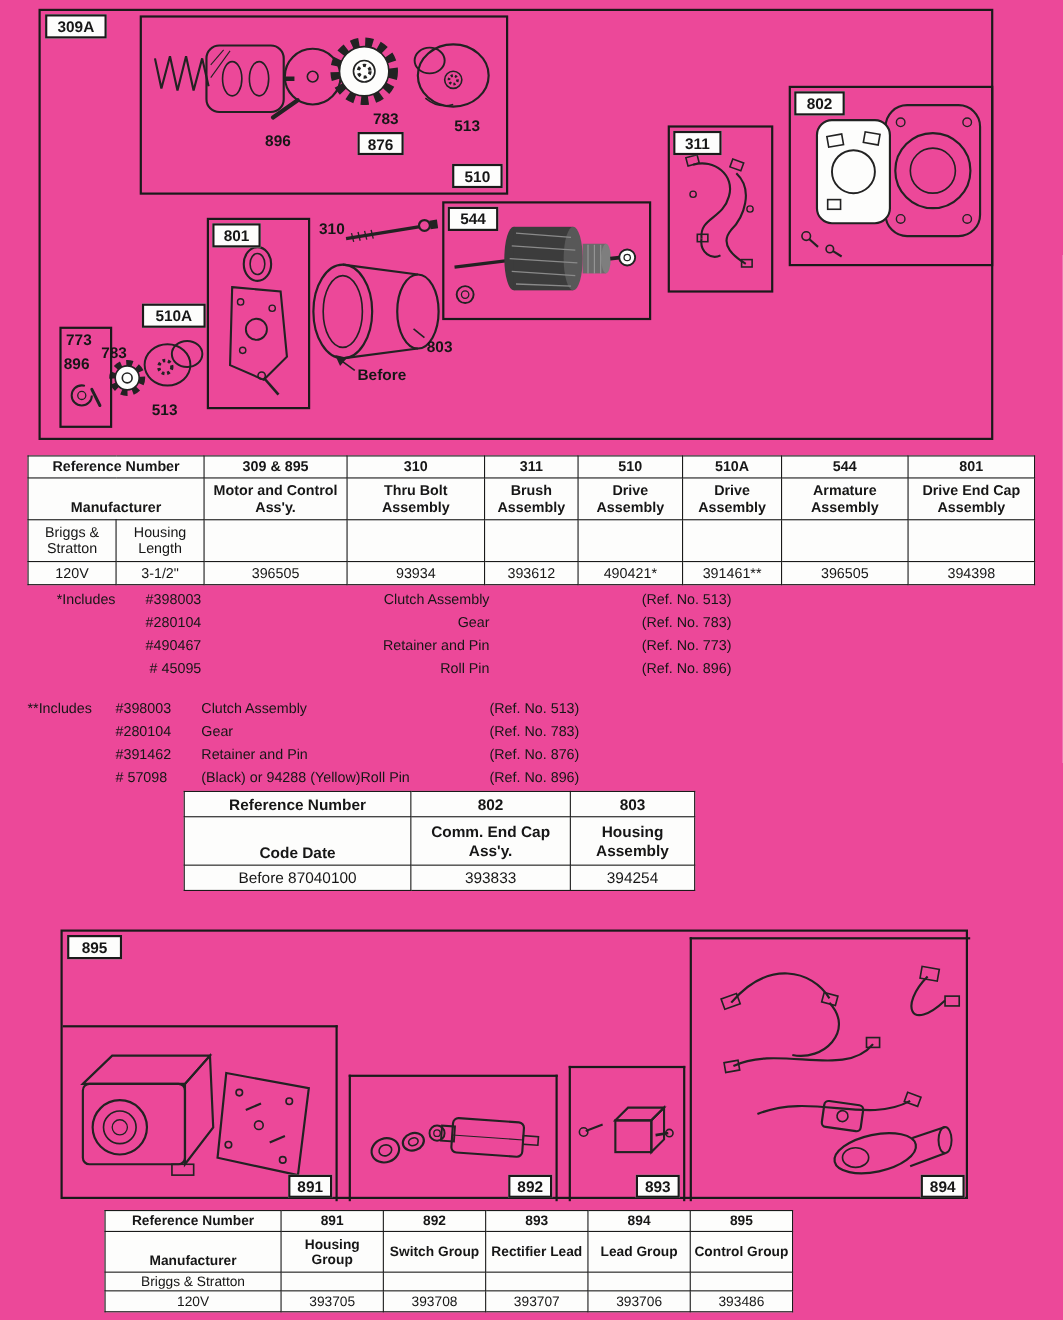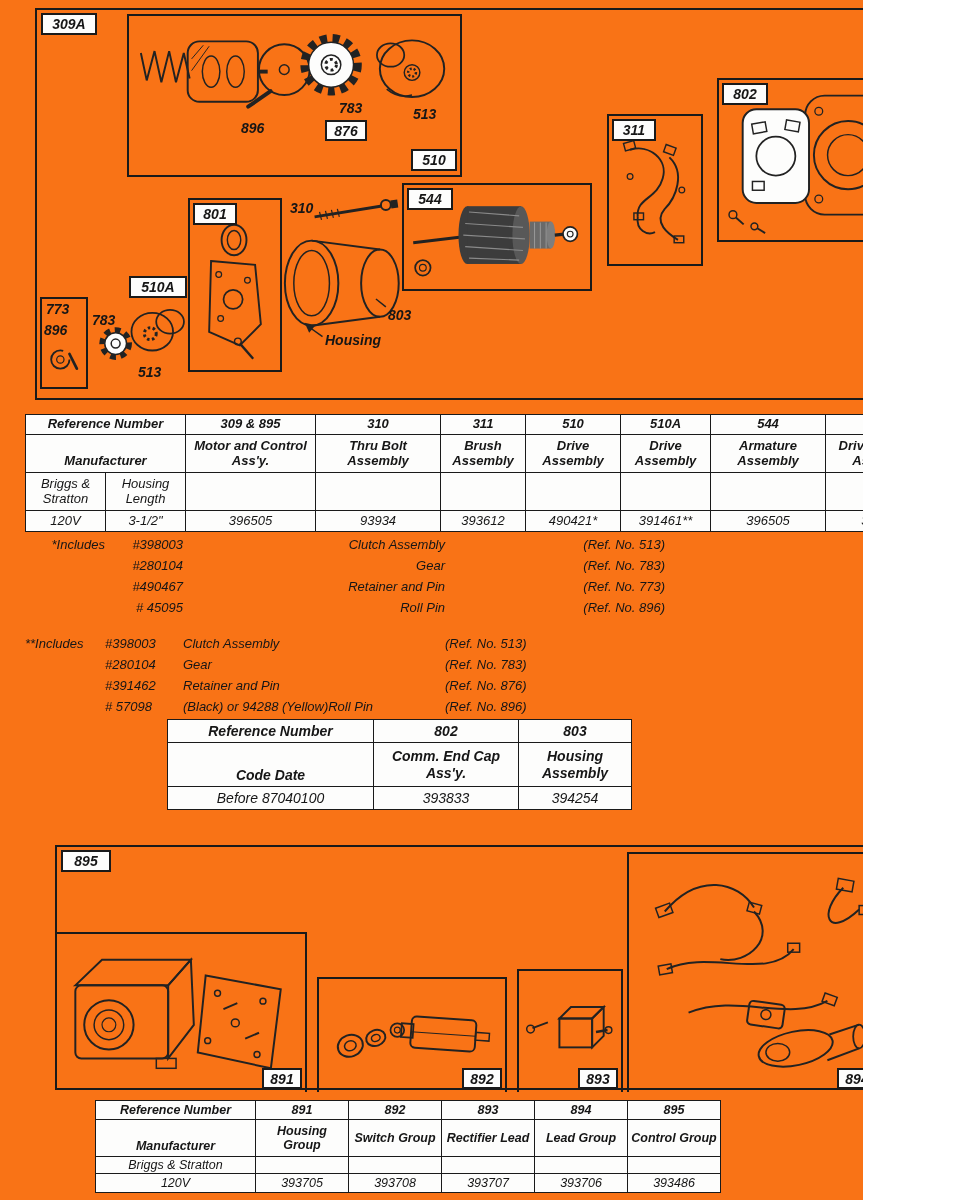--- a/index.html
+++ b/index.html
@@ -1,17 +1,17 @@
 <!DOCTYPE html>
 <html><head>
 <meta charset="utf-8">
 <style>
   * { margin:0; padding:0; box-sizing:border-box; }
   body { margin:0; background:#ffffff; font-family:"Liberation Sans", sans-serif; color:#161616; }
-  .page { position:relative; width:863px; height:1200px; background:#f97316; overflow:hidden;font-style:italic; }
+  .page { position:relative; width:966px; height:1200px; background:#ec4899; overflow:hidden; }
 
   .frame { position:absolute; border:2px solid #1a1a1a; }
   .pbox  { position:absolute; border:2px solid #1a1a1a; }
   .labelbox { position:absolute; border:2px solid #1a1a1a; background:#fdfdfc;
               display:flex; align-items:center; justify-content:center;
               font-size:14px; font-weight:bold; z-index:5; }
   .plabel { position:absolute; font-size:14px; font-weight:bold; white-space:nowrap; z-index:5; }
   .sketch { position:absolute; left:0; top:0; width:100%; height:100%; }
 
   table { border-collapse:collapse; position:absolute; table-layout:fixed; background:#fdfdfc; }
@@ -205,36 +205,36 @@
           <circle cx="14" cy="138" r="4" stroke-width="1.5"></circle>
           <line x1="17" y1="141" x2="25" y2="148" stroke-width="2"></line>
           <circle cx="36" cy="150" r="3.5" stroke-width="1.5"></circle>
           <line x1="39" y1="152" x2="47" y2="157" stroke-width="2"></line>
         </g>
       </svg>
     </div>
 
     <div class="labelbox" style="left:92px; top:266px; width:58px; height:22px;">510A</div>
 
-    <div class="pbox" style="left:3px; top:287px; width:48px; height:92px;">
+    <div class="pbox" style="left:17px; top:287px; width:48px; height:92px;">
       <div class="plabel" style="left:4px; top:2px;">773</div>
       <div class="plabel" style="left:2px; top:23px;">896</div>
       <svg class="sketch" viewBox="0 0 48 92">
         <g stroke="#222" fill="none" stroke-width="2">
           <circle cx="20" cy="64" r="10" stroke-dasharray="50 13"></circle>
           <circle cx="20" cy="64" r="4" stroke-width="1.3"></circle>
           <line x1="30" y1="58" x2="38" y2="74" stroke-width="3" stroke-linecap="round"></line>
         </g>
       </svg>
     </div>
 
     <div class="plabel" style="left:55px; top:302px;">783</div>
     <div class="plabel" style="left:101px; top:354px;">513</div>
     <div class="plabel" style="left:351px; top:297px;">803</div>
-    <div class="plabel" style="left:288px; top:322px;">Housing</div>
+    <div class="plabel" style="left:288px; top:322px;">Before</div>
   </div>
 
   <table class="t1" style="left:25px; top:414px; width:915px;">
     <colgroup>
       <col style="width:80px">
         <col style="width:80px">
         <col style="width:130px">
         <col style="width:125px">
       <col style="width:85px">
         <col style="width:95px">

